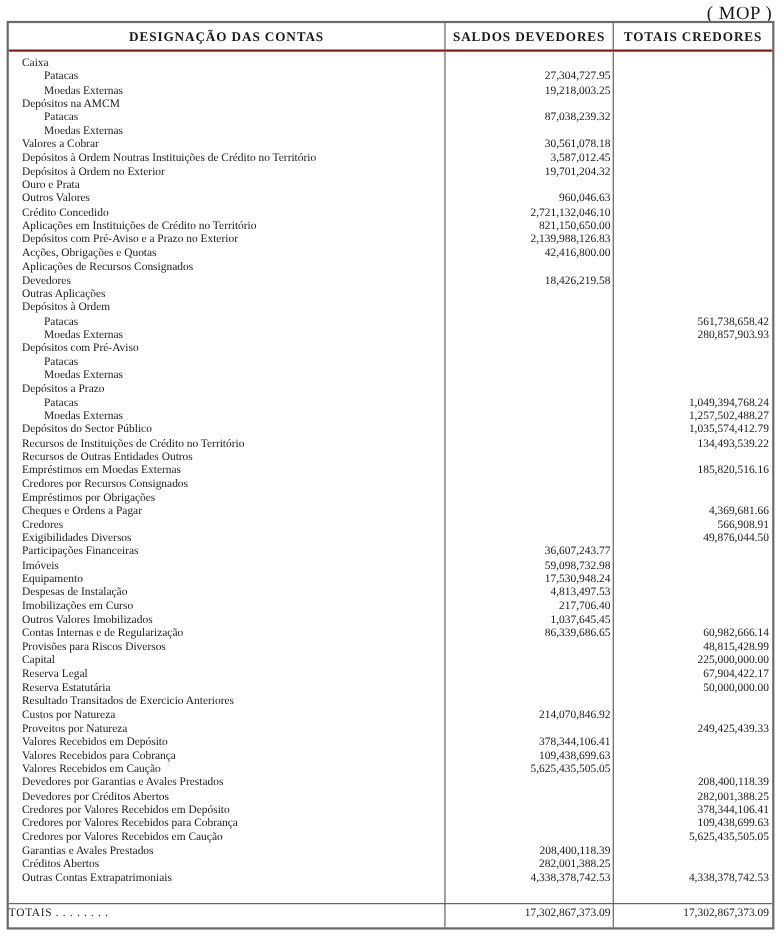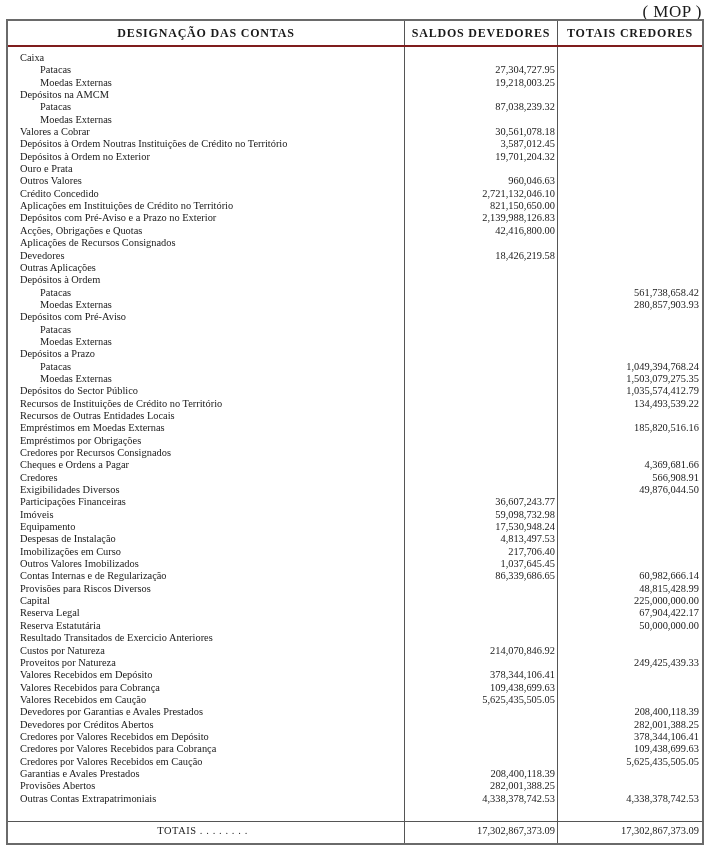--- a/index.html
+++ b/index.html
@@ -14,21 +14,21 @@
   .vline1 { position:absolute; left:396px; top:26px; width:1px; height:796px; background:#555; }
   .vline2 { position:absolute; left:549px; top:26px; width:1px; height:796px; background:#555; }
   .rows { position:absolute; left:0; top:31px; width:100%; }
   .row { display:flex; height:12.35px; line-height:12.35px; font-size:10.4px; }
   .row .lbl { width:397px; padding-left:12px; box-sizing:border-box; white-space:nowrap; }
   .row .lbl.sub { padding-left:32px; }
   .row .dv { width:153px; text-align:right; padding-right:3px; box-sizing:border-box; }
   .row .cr { flex:1; text-align:right; padding-right:3px; box-sizing:border-box; }
   .totline { position:absolute; left:0; top:800px; width:100%; height:1px; background:#555; }
   .totrow { position:absolute; left:0; top:803px; width:100%; display:flex; font-size:10.4px; height:14px; line-height:14px; }
-  .totrow .lbl { width:397px; text-align:center; padding-right:8px; box-sizing:border-box; letter-spacing:0.6px; }
+  .totrow .lbl { width:397px; text-align:left; padding-right:8px; box-sizing:border-box; letter-spacing:0.6px; }
   .totrow .dv { width:153px; text-align:right; padding-right:3px; box-sizing:border-box; }
   .totrow .cr { flex:1; text-align:right; padding-right:3px; box-sizing:border-box; }
 </style>
 </head>
 <body>
 
 <div class="unit">( MOP )</div>
 
 <div class="frame">
   <div class="hdr">
@@ -166,49 +166,49 @@
         <div class="cr"></div>
       </div>
       <div class="row">
         <div class="lbl sub">Patacas</div>
         <div class="dv"></div>
         <div class="cr">1,049,394,768.24</div>
       </div>
       <div class="row">
         <div class="lbl sub">Moedas Externas</div>
         <div class="dv"></div>
-        <div class="cr">1,503,079,275.35</div>
+        <div class="cr">1,257,502,488.27</div>
       </div>
       <div class="row">
         <div class="lbl">Depósitos do Sector Público</div>
         <div class="dv"></div>
         <div class="cr">1,035,574,412.79</div>
       </div>
       <div class="row">
         <div class="lbl">Recursos de Instituições de Crédito no Território</div>
         <div class="dv"></div>
         <div class="cr">134,493,539.22</div>
       </div>
       <div class="row">
-        <div class="lbl">Recursos de Outras Entidades Locais</div>
+        <div class="lbl">Recursos de Outras Entidades Outros</div>
         <div class="dv"></div>
         <div class="cr"></div>
       </div>
       <div class="row">
         <div class="lbl">Empréstimos em Moedas Externas</div>
         <div class="dv"></div>
         <div class="cr">185,820,516.16</div>
       </div>
       <div class="row">
+        <div class="lbl">Credores por Recursos Consignados</div>
+        <div class="dv"></div>
+        <div class="cr"></div>
+      </div>
+      <div class="row">
         <div class="lbl">Empréstimos por Obrigações</div>
-        <div class="dv"></div>
-        <div class="cr"></div>
-      </div>
-      <div class="row">
-        <div class="lbl">Credores por Recursos Consignados</div>
         <div class="dv"></div>
         <div class="cr"></div>
       </div>
       <div class="row">
         <div class="lbl">Cheques e Ordens a Pagar</div>
         <div class="dv"></div>
         <div class="cr">4,369,681.66</div>
       </div>
       <div class="row">
         <div class="lbl">Credores</div>
@@ -329,21 +329,21 @@
         <div class="lbl">Credores por Valores Recebidos em Caução</div>
         <div class="dv"></div>
         <div class="cr">5,625,435,505.05</div>
       </div>
       <div class="row">
         <div class="lbl">Garantias e Avales Prestados</div>
         <div class="dv">208,400,118.39</div>
         <div class="cr"></div>
       </div>
       <div class="row">
-        <div class="lbl">Provisões Abertos</div>
+        <div class="lbl">Créditos Abertos</div>
         <div class="dv">282,001,388.25</div>
         <div class="cr"></div>
       </div>
       <div class="row">
         <div class="lbl">Outras Contas Extrapatrimoniais</div>
         <div class="dv">4,338,378,742.53</div>
         <div class="cr">4,338,378,742.53</div>
       </div>
     </div>
 

